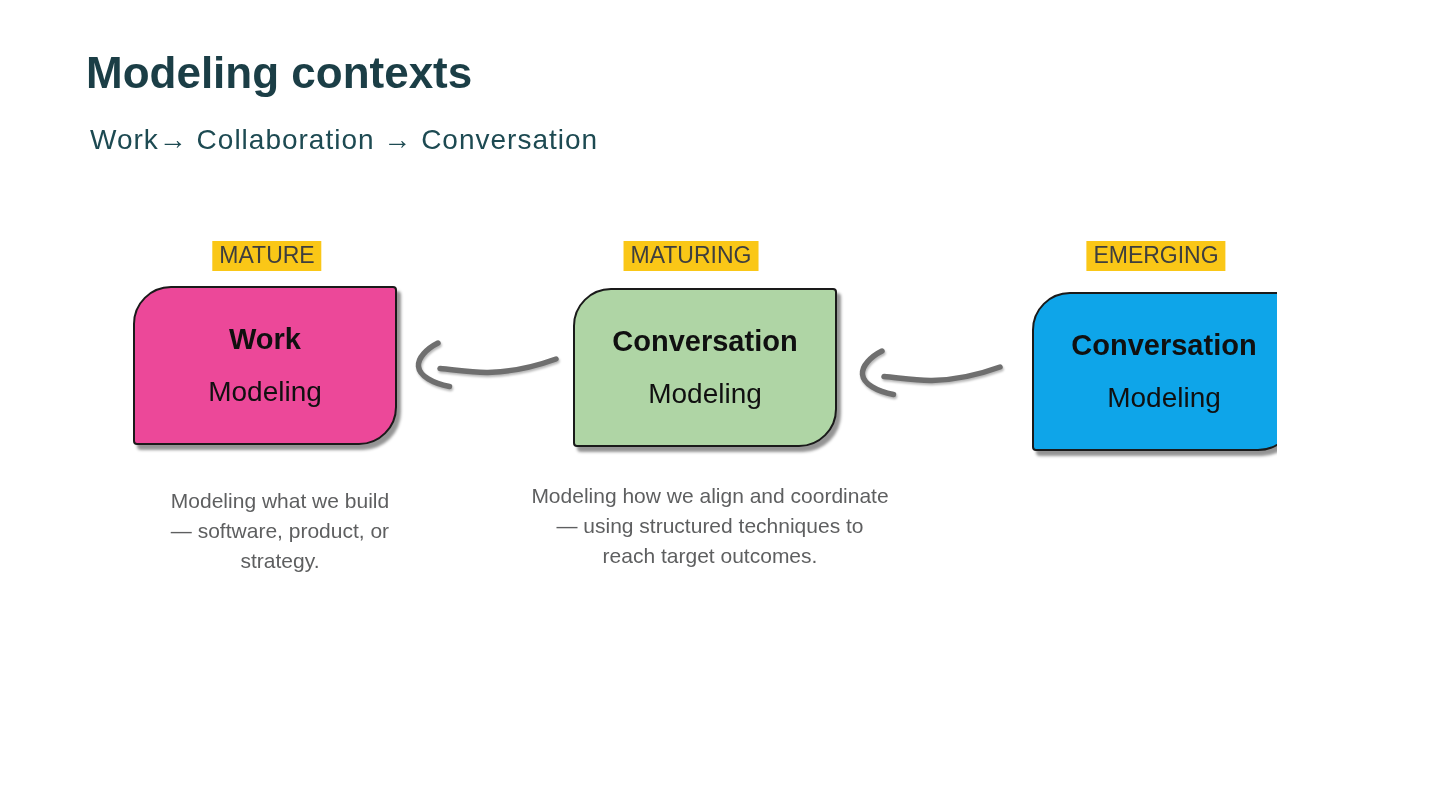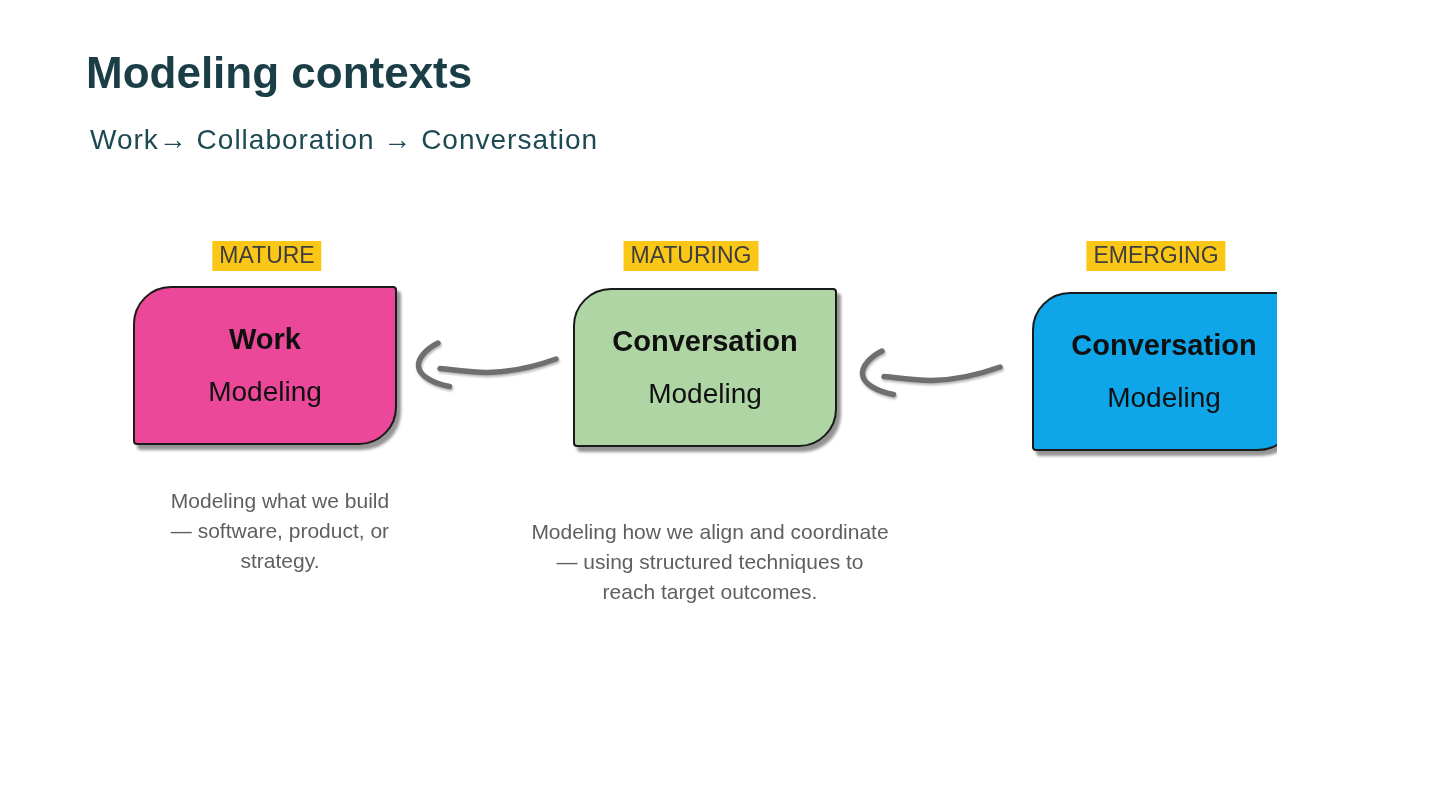--- a/index.html
+++ b/index.html
@@ -76,21 +76,21 @@
   .stage-desc {
     position: absolute;
     transform: translateX(-50%);
     text-align: center;
     font-size: 21px;
     line-height: 1.43;
     color: #5e5f60;
     white-space: pre-line;
   }
   #desc-0 { left: 280px;  top: 486px; width: 300px; }
-  #desc-1 { left: 710px;  top: 481px; width: 430px; margin-top: 36px; }
+  #desc-1 { left: 710px;  top: 481px; width: 430px; }
   #desc-2 { left: 1168px; top: 486px; width: 420px; }
   .arrow {
     position: absolute;
     width: 155px;
     height: 55px;
     filter: drop-shadow(1px 2px 1px rgba(0,0,0,0.28));
   }
   #arrow-0 { left: 412px; top: 339px; }
   #arrow-1 { left: 856px; top: 347px; }
   .arrow svg { width: 100%; height: 100%; display: block; }

